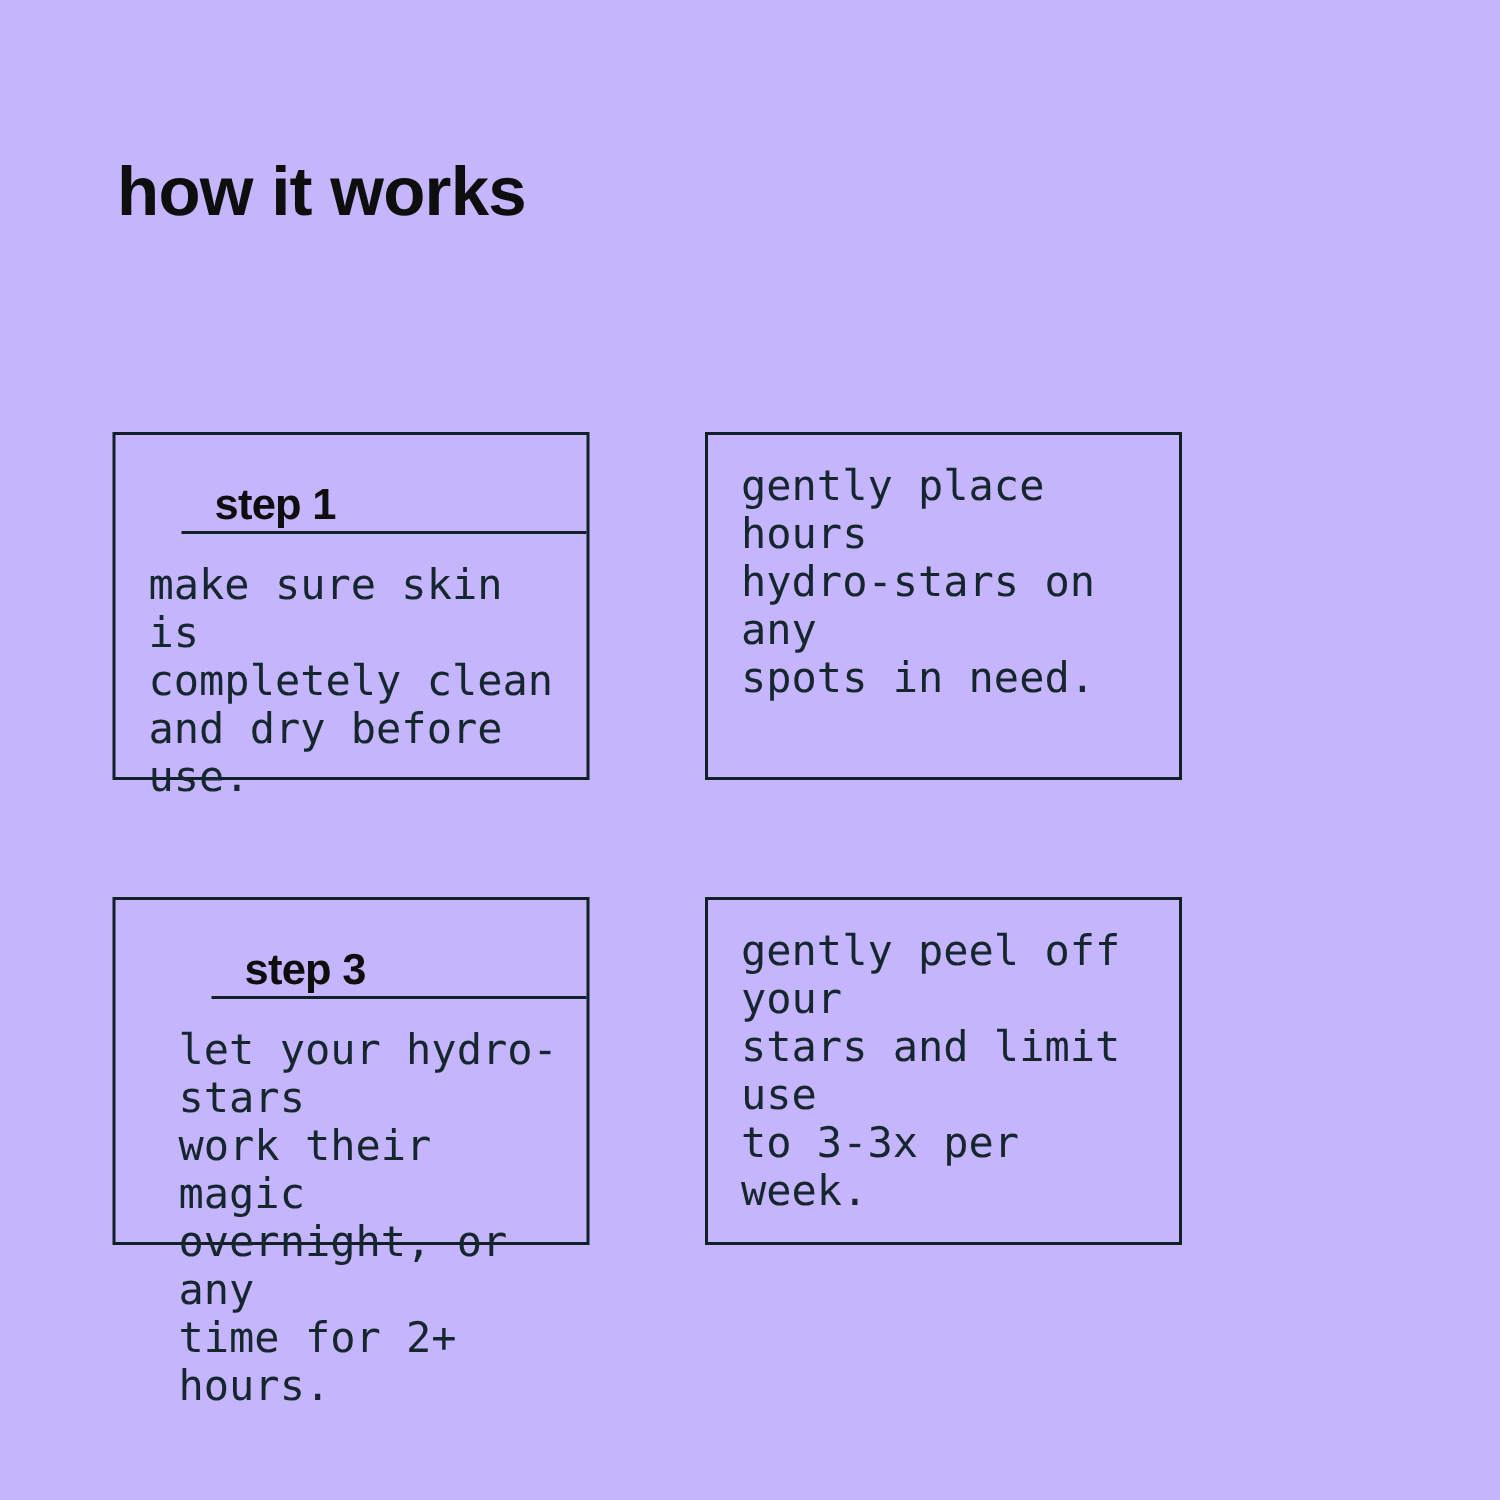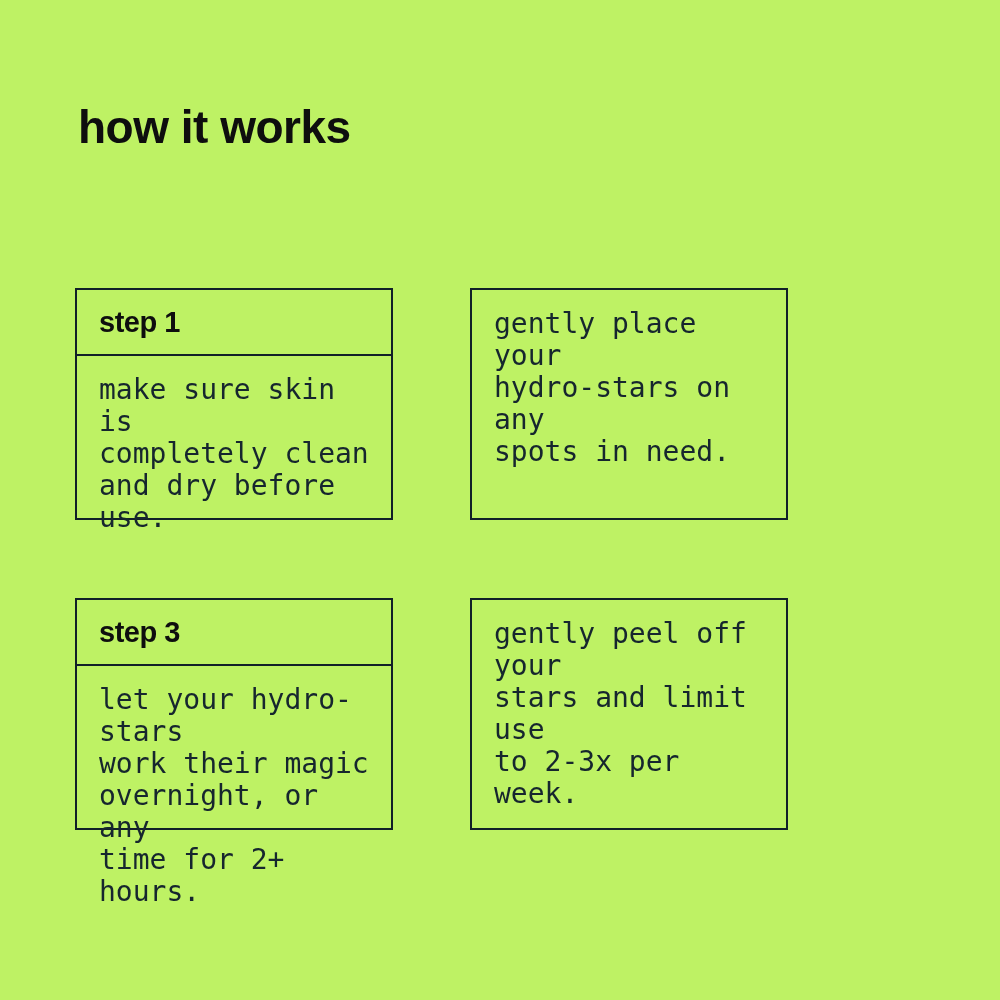--- a/index.html
+++ b/index.html
@@ -3,21 +3,21 @@
 <meta charset="utf-8">
 <style>
   html, body {
     margin: 0;
     padding: 0;
   }
   .canvas {
     position: relative;
     width: 1000px;
     height: 1000px;
-    background: #bef264;
+    background: #c4b5fd;
     font-family: "Liberation Sans", "DejaVu Sans", sans-serif;
     overflow: hidden;
   }
   .page-title {
     position: absolute;
     left: 78px;
     top: 100px;
     margin: 0;
     font-size: 46px;
     font-weight: 800;
@@ -28,29 +28,30 @@
   .step-box {
     position: absolute;
     width: 318px;
     height: 232px;
     border: 2px solid #112028;
     box-sizing: border-box;
     background: transparent;
   }
   .step-box.pos-1 { left: 75px;  top: 288px; }
   .step-box.pos-2 { left: 470px; top: 288px; }
-  .step-box.pos-3 { left: 75px;  top: 598px; }
+  .step-box.pos-3 { left: 75px;  top: 598px; padding-left: 20px; }
   .step-box.pos-4 { left: 470px; top: 598px; }
   .step-header {
     height: 66px;
     border-bottom: 2px solid #112028;
     box-sizing: border-box;
     display: flex;
-    align-items: center;
+    align-items: flex-end;
     padding-left: 22px;
+    margin-left: 44px;
   }
   .step-title {
     font-size: 29px;
     font-weight: 800;
     letter-spacing: -0.5px;
     color: #0e0e0e;
   }
   .step-body {
     padding: 18px 14px 0 22px;
     font-family: "DejaVu Sans Mono", "Liberation Mono", monospace;
@@ -70,34 +71,34 @@
   <div class="step-box pos-1">
     <div class="step-header">
       <span class="step-title">step 1</span>
     </div>
     <div class="step-body">make sure skin is
 completely clean
 and dry before use.</div>
   </div>
 
   <div class="step-box pos-2">
-    <div class="step-body">gently place your
+    <div class="step-body">gently place hours
 hydro-stars on any
 spots in need.</div>
   </div>
 
   <div class="step-box pos-3">
     <div class="step-header">
       <span class="step-title">step 3</span>
     </div>
     <div class="step-body">let your hydro-stars
 work their magic
 overnight, or any
 time for 2+ hours.</div>
   </div>
 
   <div class="step-box pos-4">
     <div class="step-body">gently peel off your
 stars and limit use
-to 2-3x per week.</div>
+to 3-3x per week.</div>
   </div>
 
 </div>
 
 </body></html>

